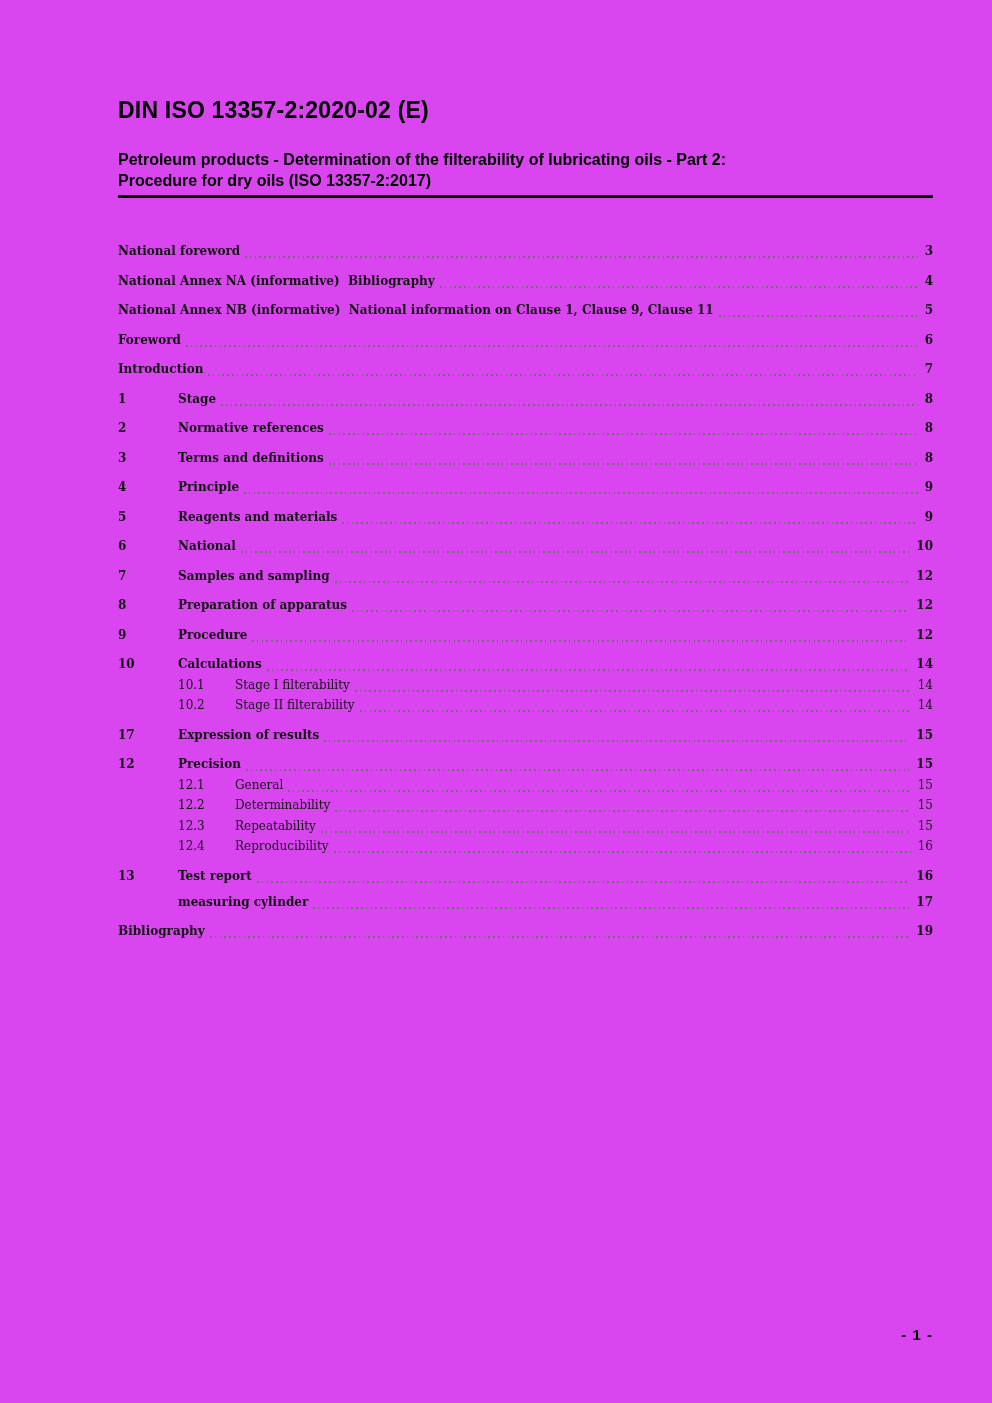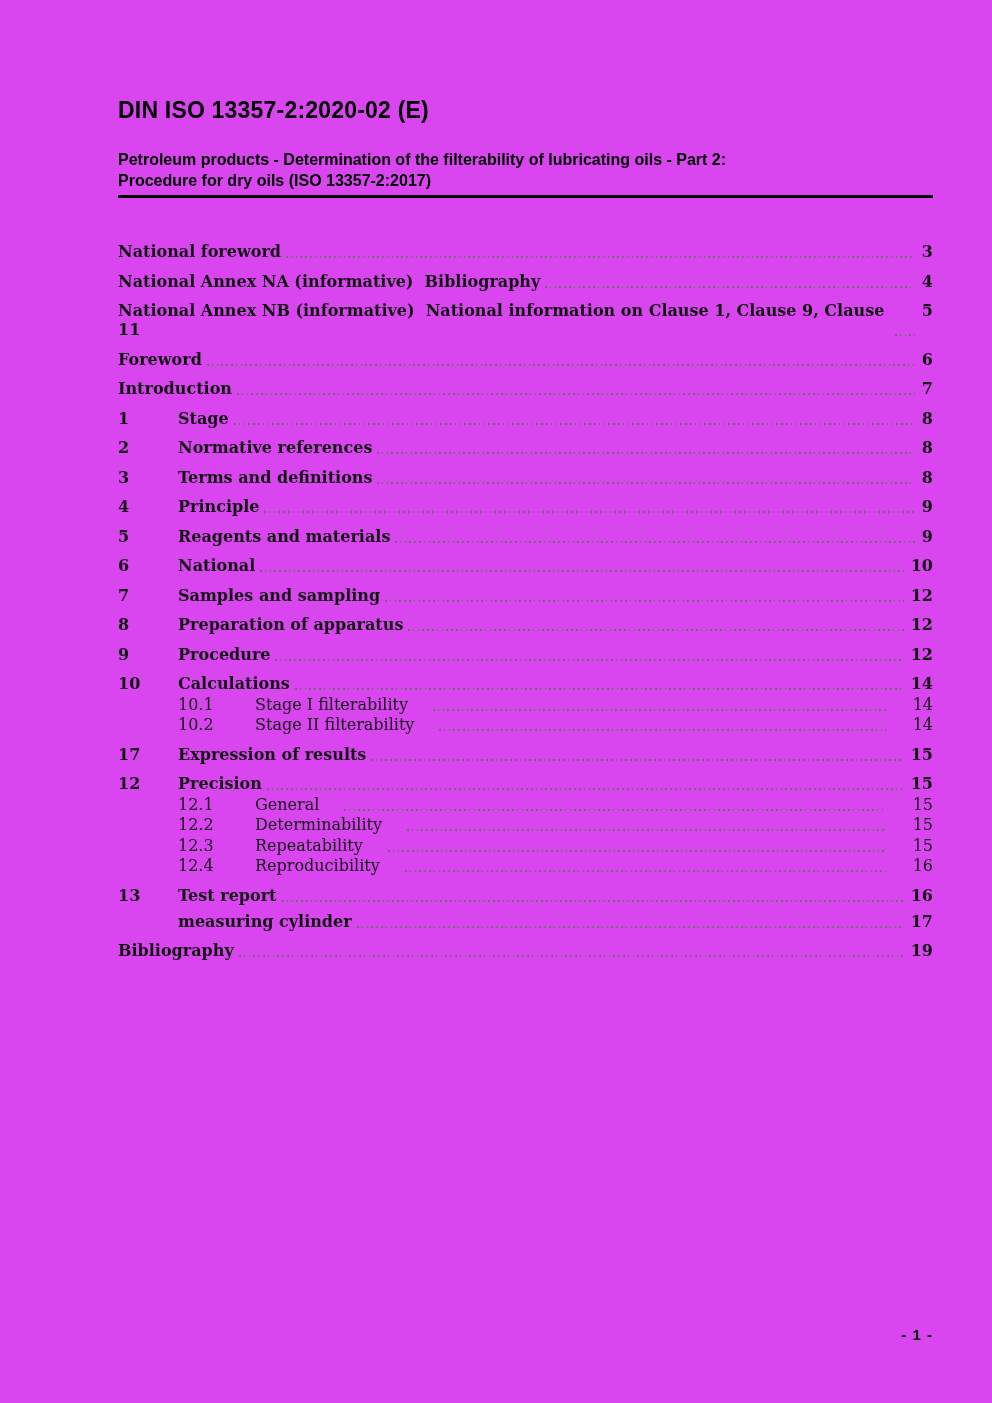--- a/index.html
+++ b/index.html
@@ -42,26 +42,26 @@
   }
   .page-label {
     font-size: 14.5px;
     font-weight: bold;
   }
   .toc-list { margin-top: 44px; }
   .toc-row {
     display: flex;
     align-items: baseline;
     font-family: "DejaVu Serif", "Liberation Serif", serif;
-    font-size: 16px;
+    font-size: 12px;
     line-height: 19px;
     color: #141414;
   }
   .toc-row.main { margin-top: 10.5px; }
-  .toc-row.sub { margin-top: 1.5px; padding-left: 60px; gap: 20px; }
+  .toc-row.sub { margin-top: 1.5px; padding-left: 60px; }
   .toc-num { flex: 0 0 60px; font-weight: bold; }
   .toc-subnum { flex: 0 0 57px; }
   .toc-label { white-space: pre-wrap; }
   .bold { font-weight: bold; }
   .leader {
     flex: 1 1 auto;
     height: 2px;
     align-self: flex-end;
     margin: 0 7px 3px 5px;
     background: repeating-linear-gradient(to right, #6e6e6e 0 1.6px, transparent 1.6px 4.8px);

